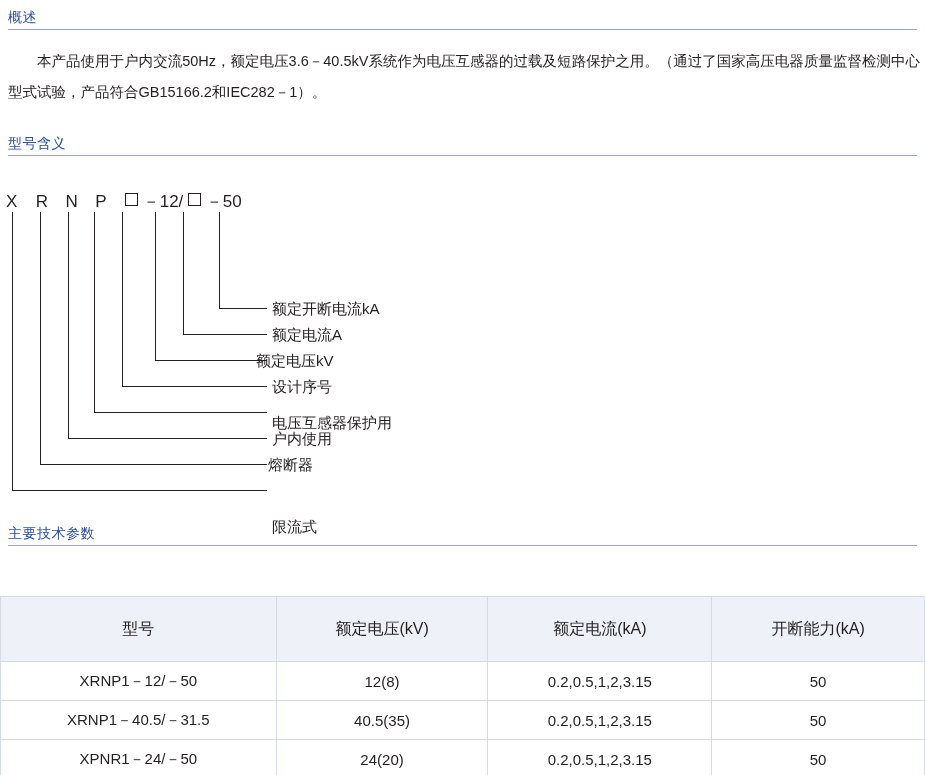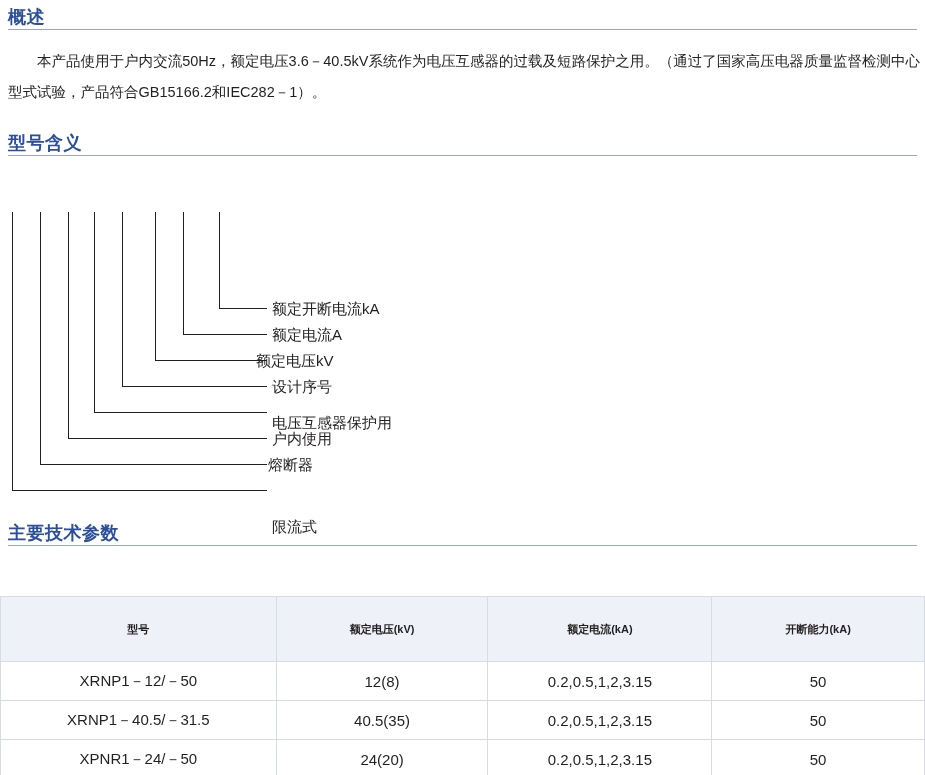--- a/index.html
+++ b/index.html
@@ -21,22 +21,22 @@
     height: 775px;
   }
 
   
   .sec-head {
     position: absolute;
     left: 8px;
     width: 909px;
   }
   .sec-head .title {
-    font-size: 18px;
-    font-weight: bold;
+    font-size: 14px;
+    font-weight: normal;
     color: #2b4f9b;
     letter-spacing: 0.5px;
     line-height: 18px;
     padding-bottom: 3px;
     display: inline-block;
   }
   .sec-head .rule {
     height: 1px;
     background: #9aa7c4;
     width: 909px;
@@ -124,22 +124,21 @@
   table.params td {
     border: 1px solid #d7dbe4;
     text-align: center;
     vertical-align: middle;
     color: #231f20;
     font-weight: normal;
   }
   table.params thead th {
     background: #eef1f7;
     height: 62px;
-    font-size: 11px;
-    font-weight: bold;
+    font-size: 16px;
   }
   table.params tbody td {
     height: 36px;
     background: #ffffff;
   }
   table.params col.c1 { width: 276px; }
   table.params col.c2 { width: 212px; }
   table.params col.c3 { width: 224px; }
   table.params col.c4 { width: 213px; }
 </style>
@@ -155,20 +154,30 @@
 
   <div class="para">本产品使用于户内交流50Hz，额定电压3.6－40.5kV系统作为电压互感器的过载及短路保护之用。（通过了国家高压电器质量监督检测中心型式试验，产品符合GB15166.2和IEC282－1）。</div>
 
   <div class="sec-head" id="sec-model">
     <div class="title">型号含义</div>
     <div class="rule"></div>
   </div>
 
   <div class="model-wrap">
 
+    <div class="code-line">
+      <span class="ch">X</span>
+      <span class="ch">R</span>
+      <span class="ch">N</span>
+      <span class="ch">P</span>
+      <span class="sqbox"></span>
+      <span>－12/</span>
+      <span class="sqbox"></span>
+      <span>－50</span>
+    </div>
 
     <div class="vline" style="left:219px; top:32px; height:96px;"></div>
     <div class="hline" style="left:219px; top:128px; width:48px;"></div>
     <div class="leader-label" style="left:272px; top:121px;">额定开断电流kA</div>
 
     <div class="vline" style="left:183px; top:32px; height:122px;"></div>
     <div class="hline" style="left:183px; top:154px; width:84px;"></div>
     <div class="leader-label" style="left:272px; top:147px;">额定电流A</div>
 
     <div class="vline" style="left:155px; top:32px; height:148px;"></div>

